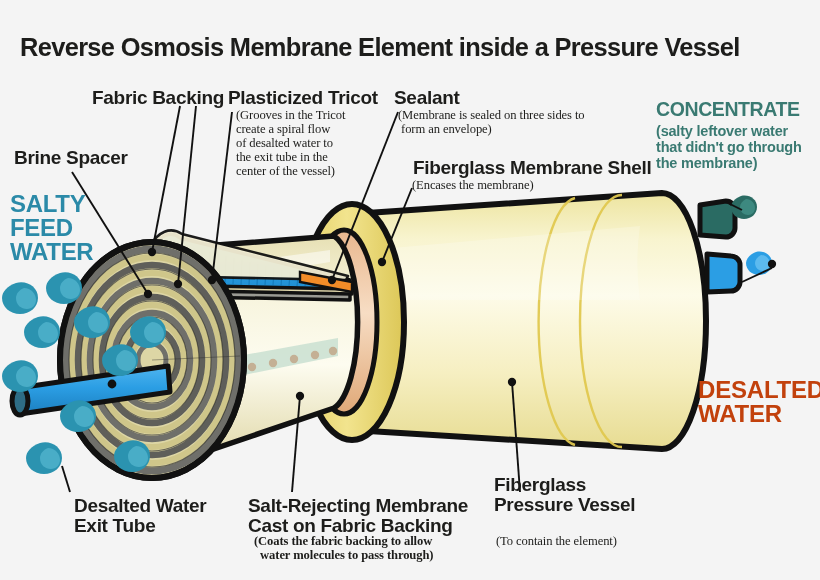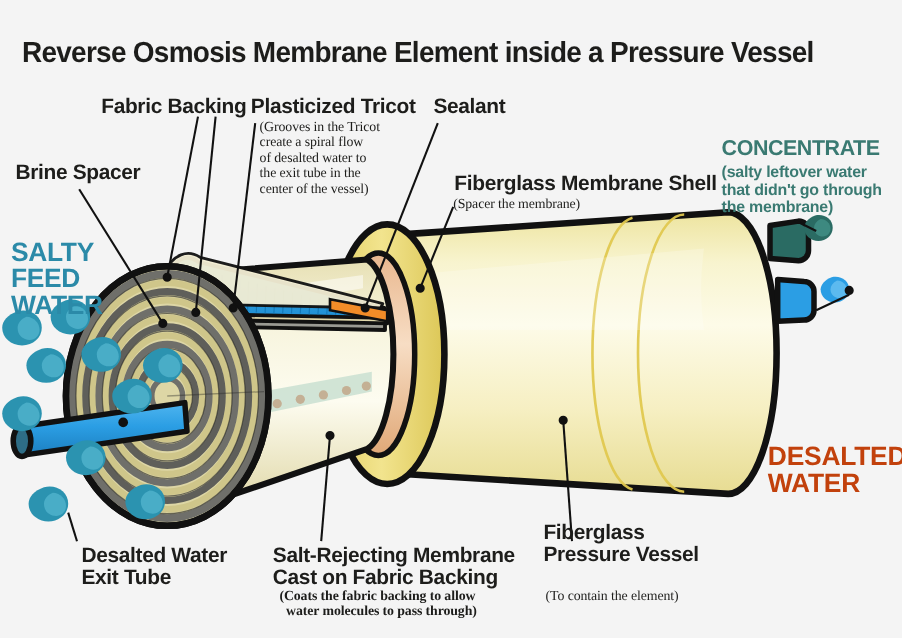--- a/index.html
+++ b/index.html
@@ -52,21 +52,20 @@
     color: #1d1d1b;
     transform: scaleX(0.96);
     transform-origin: left center;
   }
   .flow {
     position: absolute;
     font-family: "Liberation Sans", sans-serif;
     font-weight: bold;
     line-height: 1.0;
     white-space: pre;
-    margin-top: 26px;
   }
   .flow-salty {
     color: #2b8aa8;
     font-size: 24px;
     letter-spacing: -0.3px;
   }
   .flow-des {
     color: #c2410c;
     font-size: 24px;
     letter-spacing: -0.2px;
@@ -362,23 +361,25 @@
   <div class="lbl hd" style="left:92px; top:88px;">Fabric Backing</div>
 
   <div class="lbl sub" style="left:236px; top:108px;">(Grooves in the Tricot
 create a spiral flow
 of desalted water to
 the exit tube in the
 center of the vessel)</div>
   <div class="lbl hd" style="left:228px; top:88px;">Plasticized Tricot</div>
 
   <div class="lbl hd" style="left:394px; top:88px;">Sealant</div>
+  <div class="lbl sub" style="left:398px; top:108px;">(Membrane is sealed on three sides to
+ form an envelope)</div>
 
   <div class="lbl hd" style="left:413px; top:158px;">Fiberglass Membrane Shell</div>
-  <div class="lbl sub" style="left:412px; top:178px;">(Spacer the membrane)</div>
+  <div class="lbl sub" style="left:412px; top:178px;">(Encases the membrane)</div>
 
   <div class="lbl hd" style="left:14px; top:148px;">Brine Spacer</div>
 
   <div class="flow flow-salty" style="left:10px; top:192px;">SALTY
 FEED
 WATER</div>
 
   <div class="flow flow-conc-hd" style="left:656px; top:100px;">CONCENTRATE</div>
   <div class="flow flow-conc-sub" style="left:656px; top:123px;">(salty leftover water
 that didn't go through

